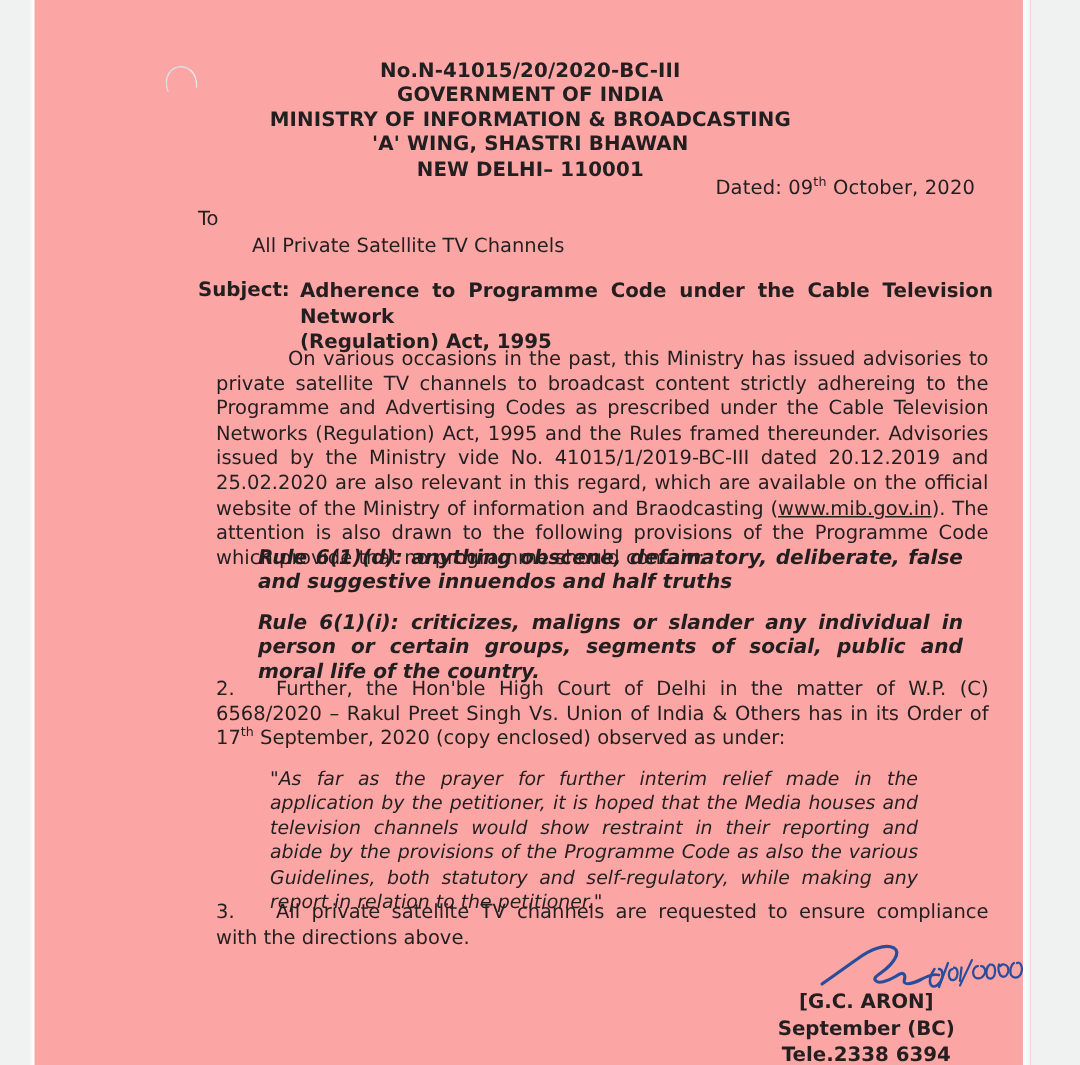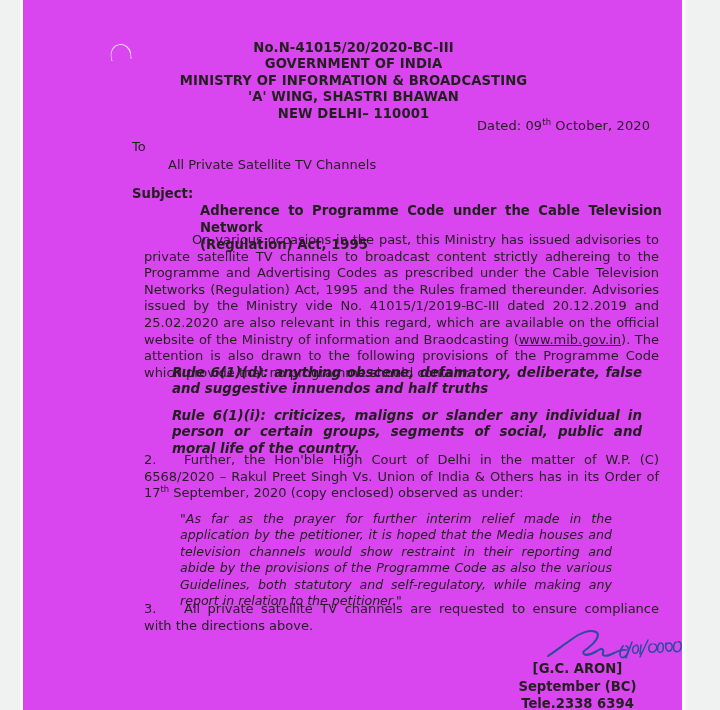--- a/index.html
+++ b/index.html
@@ -12,21 +12,21 @@
   }
   body {
     font-family: "DejaVu Sans", sans-serif;
   }
   .page {
     position: absolute;
     left: 20px;
     top: 0;
     width: 667px;
     height: 710px;
-    background: #d946ef;
+    background: #fca5a5;
     box-shadow: 0 0 0 0 rgba(0,0,0,0);
     overflow: hidden;
   }
   .page-edge-left {
     position: absolute;
     left: 0; top: 0;
     width: 3px; height: 710px;
     background: linear-gradient(to right, #f4f6f5, #ffffff);
   }
   .page-edge-right {
@@ -90,21 +90,20 @@
     width: 68px;
     flex: 0 0 68px;
   }
   .subject-text {
     font-weight: bold;
     font-size: 13.2px;
     line-height: 17px;
     text-align: justify;
     flex: 1 1 auto;
     text-justify: inter-word;
-    margin-top: 16px;
   }
   .subject-text .last { display: block; }
 
   .para {
     position: absolute;
     left: 112px;
     width: 515px;
     font-size: 13px;
     line-height: 16.6px;
     text-align: justify;

